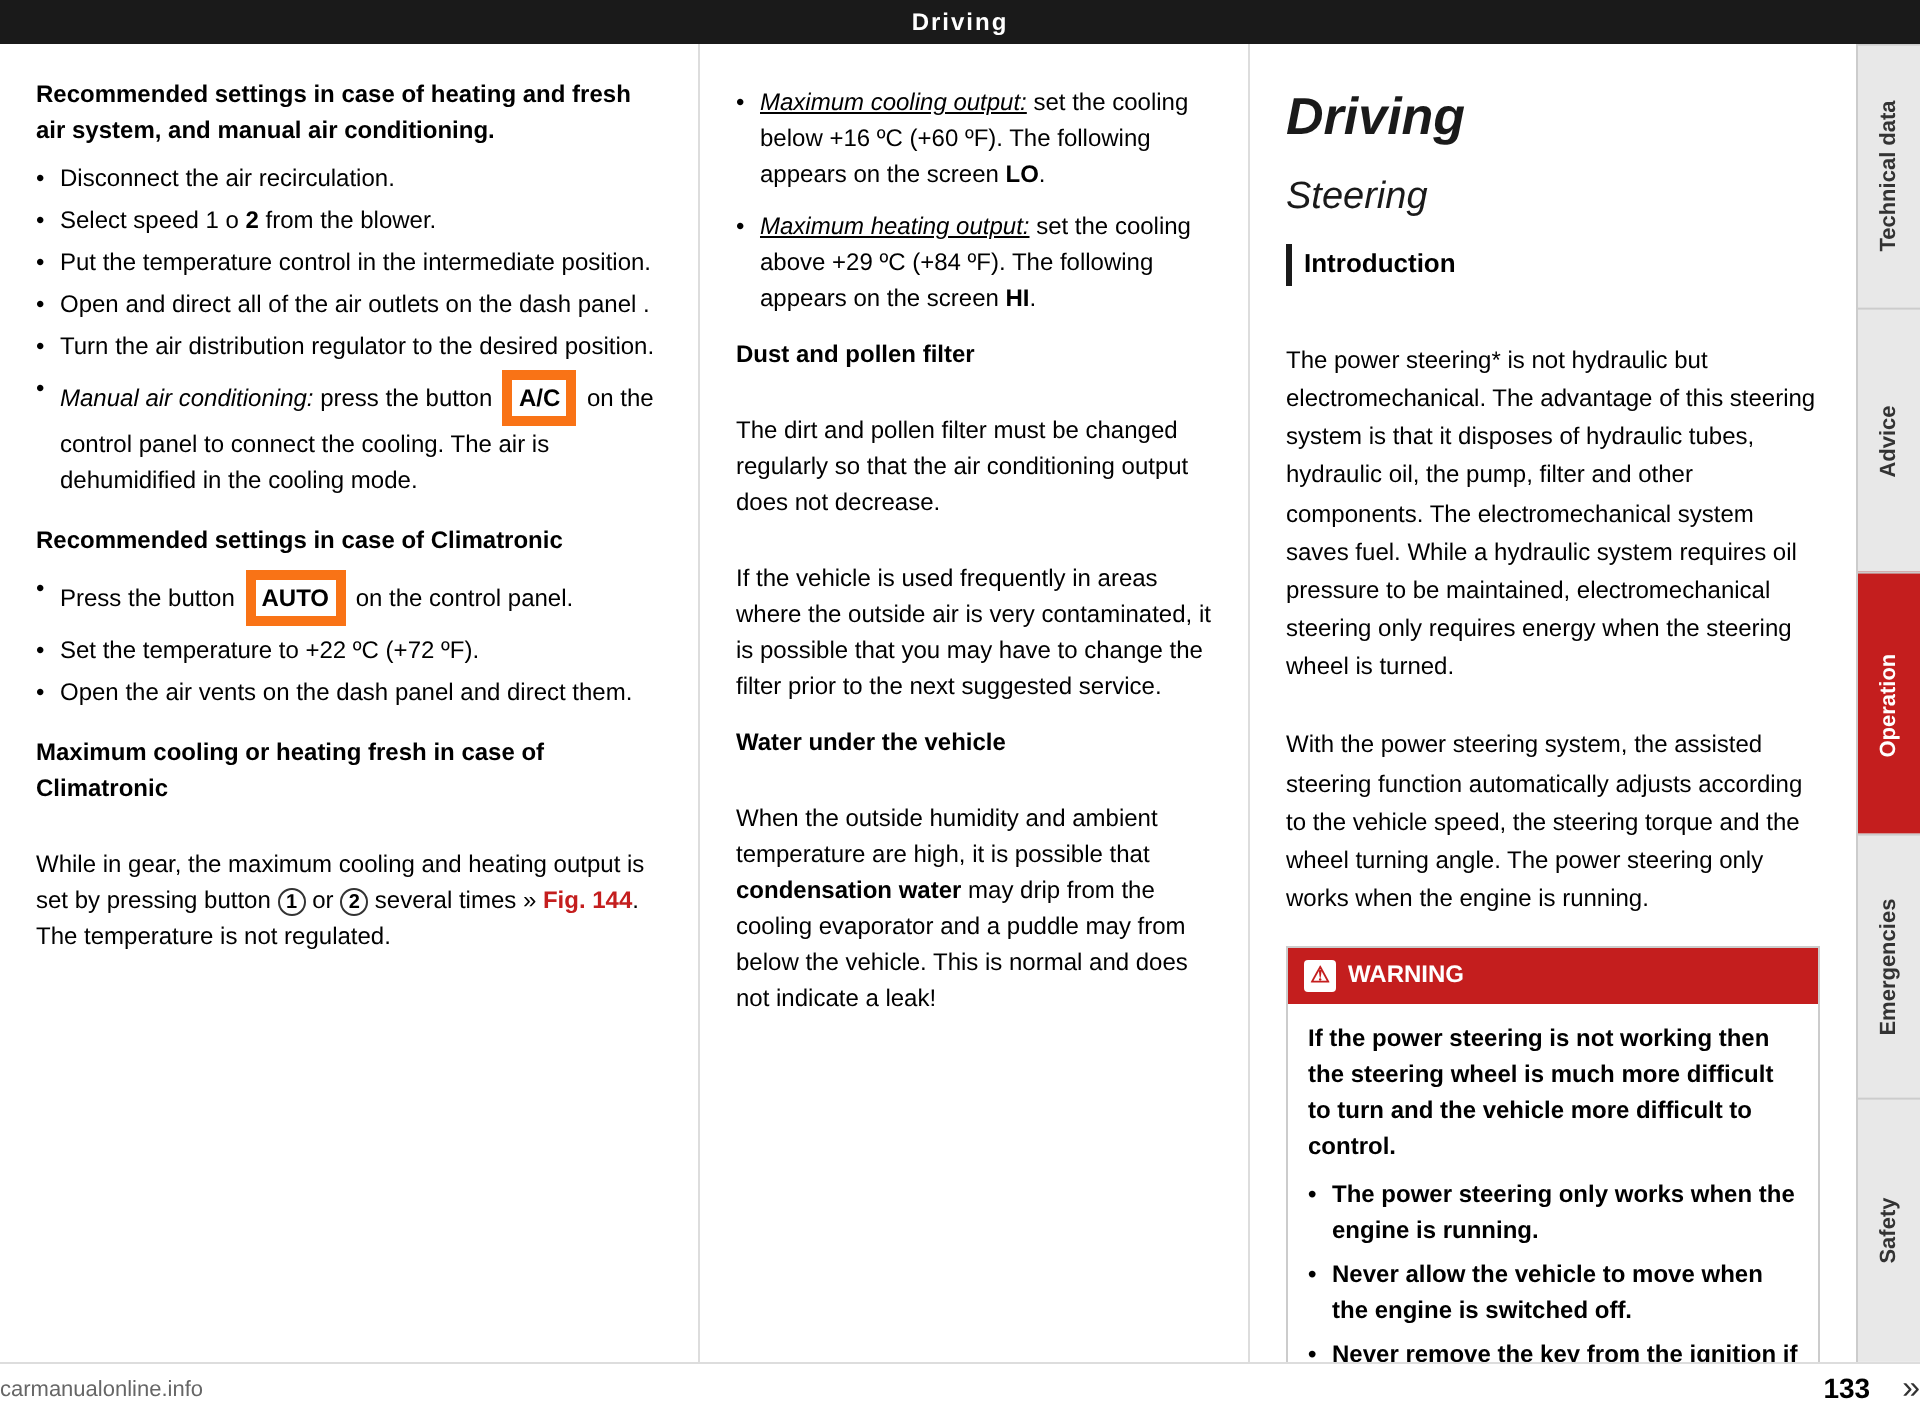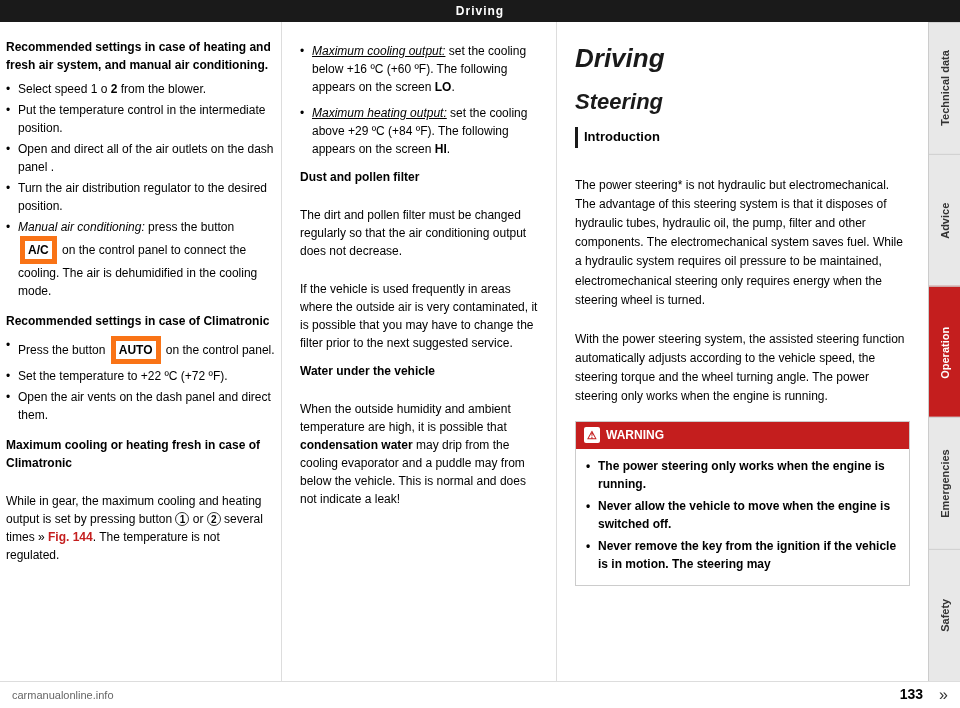--- a/index.html
+++ b/index.html
@@ -26,22 +26,22 @@
     }
 
     .main-content {
       display: flex;
       flex: 1;
       overflow: hidden;
     }
 
     
     .left-col {
-      width: 282px;
-      padding: 16px 6px;
+      width: 350px;
+      padding: 16px 18px;
       border-right: 1px solid #ddd;
       overflow-y: auto;
       font-size: 12px;
       line-height: 1.5;
     }
 
     
     .mid-col {
       width: 275px;
       padding: 16px 18px;
@@ -158,22 +158,22 @@
     
     .driving-title {
       font-size: 26px;
       font-weight: bold;
       color: #1a1a1a;
       margin-bottom: 4px;
       font-style: italic;
     }
 
     .steering-title {
-      font-size: 22px;
-      font-weight: bold;
+      font-size: 19px;
+      font-weight: normal;
       color: #1a1a1a;
       margin-bottom: 8px;
       font-style: italic;
     }
 
     .intro-bar {
       border-left: 3px solid #1a1a1a;
       padding-left: 6px;
       font-weight: bold;
       font-size: 13px;
@@ -266,20 +266,21 @@
 
 <div class="top-bar">
   <span>Driving</span>
 </div>
 
 <div class="main-content">
 
   <div class="left-col">
     <div class="section-heading">Recommended settings in case of heating and fresh air system, and manual air conditioning.</div>
     <ul class="bullet-list">
+      <li>Disconnect the air recirculation.</li>
       <li>Select speed 1 o <strong>2</strong> from the blower.</li>
       <li>Put the temperature control in the intermediate position.</li>
       <li>Open and direct all of the air outlets on the dash panel .</li>
       <li>Turn the air distribution regulator to the desired position.</li>
       <li><span class="italic-bold">Manual air conditioning:</span> press the button <span class="ac-button">A/C</span> on the control panel to connect the cooling. The air is dehumidified in the cooling mode.</li>
     </ul>
 
     <div class="section-heading">Recommended settings in case of Climatronic</div>
     <ul class="bullet-list">
       <li>Press the button <span class="ac-button">AUTO</span> on the control panel.</li>
@@ -321,38 +322,39 @@
     </div>
     <p class="para">The power steering* is not hydraulic but electromechanical. The advantage of this steering system is that it disposes of hydraulic tubes, hydraulic oil, the pump, filter and other components. The electromechanical system saves fuel. While a hydraulic system requires oil pressure to be maintained, electromechanical steering only requires energy when the steering wheel is turned.</p>
     <p class="para">With the power steering system, the assisted steering function automatically adjusts according to the vehicle speed, the steering torque and the wheel turning angle. The power steering only works when the engine is running.</p>
 
     <div class="warning-box">
       <div class="warning-header">
         <span class="warning-icon">⚠</span>
         <span>WARNING</span>
       </div>
       <div class="warning-content">
+        <p>If the power steering is not working then the steering wheel is much more difficult to turn and the vehicle more difficult to control.</p>
         <ul class="warning-bullet">
           <li>The power steering only works when the engine is running.</li>
           <li>Never allow the vehicle to move when the engine is switched off.</li>
           <li>Never remove the key from the ignition if the vehicle is in motion. The steering may</li>
         </ul>
       </div>
     </div>
   </div>
 
   <div class="side-tabs">
     <div class="side-tab">Technical data</div>
     <div class="side-tab">Advice</div>
     <div class="side-tab active">Operation</div>
     <div class="side-tab">Emergencies</div>
     <div class="side-tab">Safety</div>
   </div>
 
 </div>
 
-<div style="display:flex; justify-content:space-between; align-items:center; padding:4px 12px; border-top:1px solid #ddd; background:#fff;">
+<div style="display:flex; justify-content:space-between; align-items:center; padding:4px 0; border-top:1px solid #ddd; background:#fff;">
   <div style="font-size:11px; color:#666;">carmanualonline.info</div>
   <div style="display:flex; align-items:flex-start;">
     <span class="page-num" style="font-size:14px; font-weight:bold; margin-right:8px;">133</span>
     <span class="chevron-right">»</span>
   </div>
 </div>
 
 </body></html>

